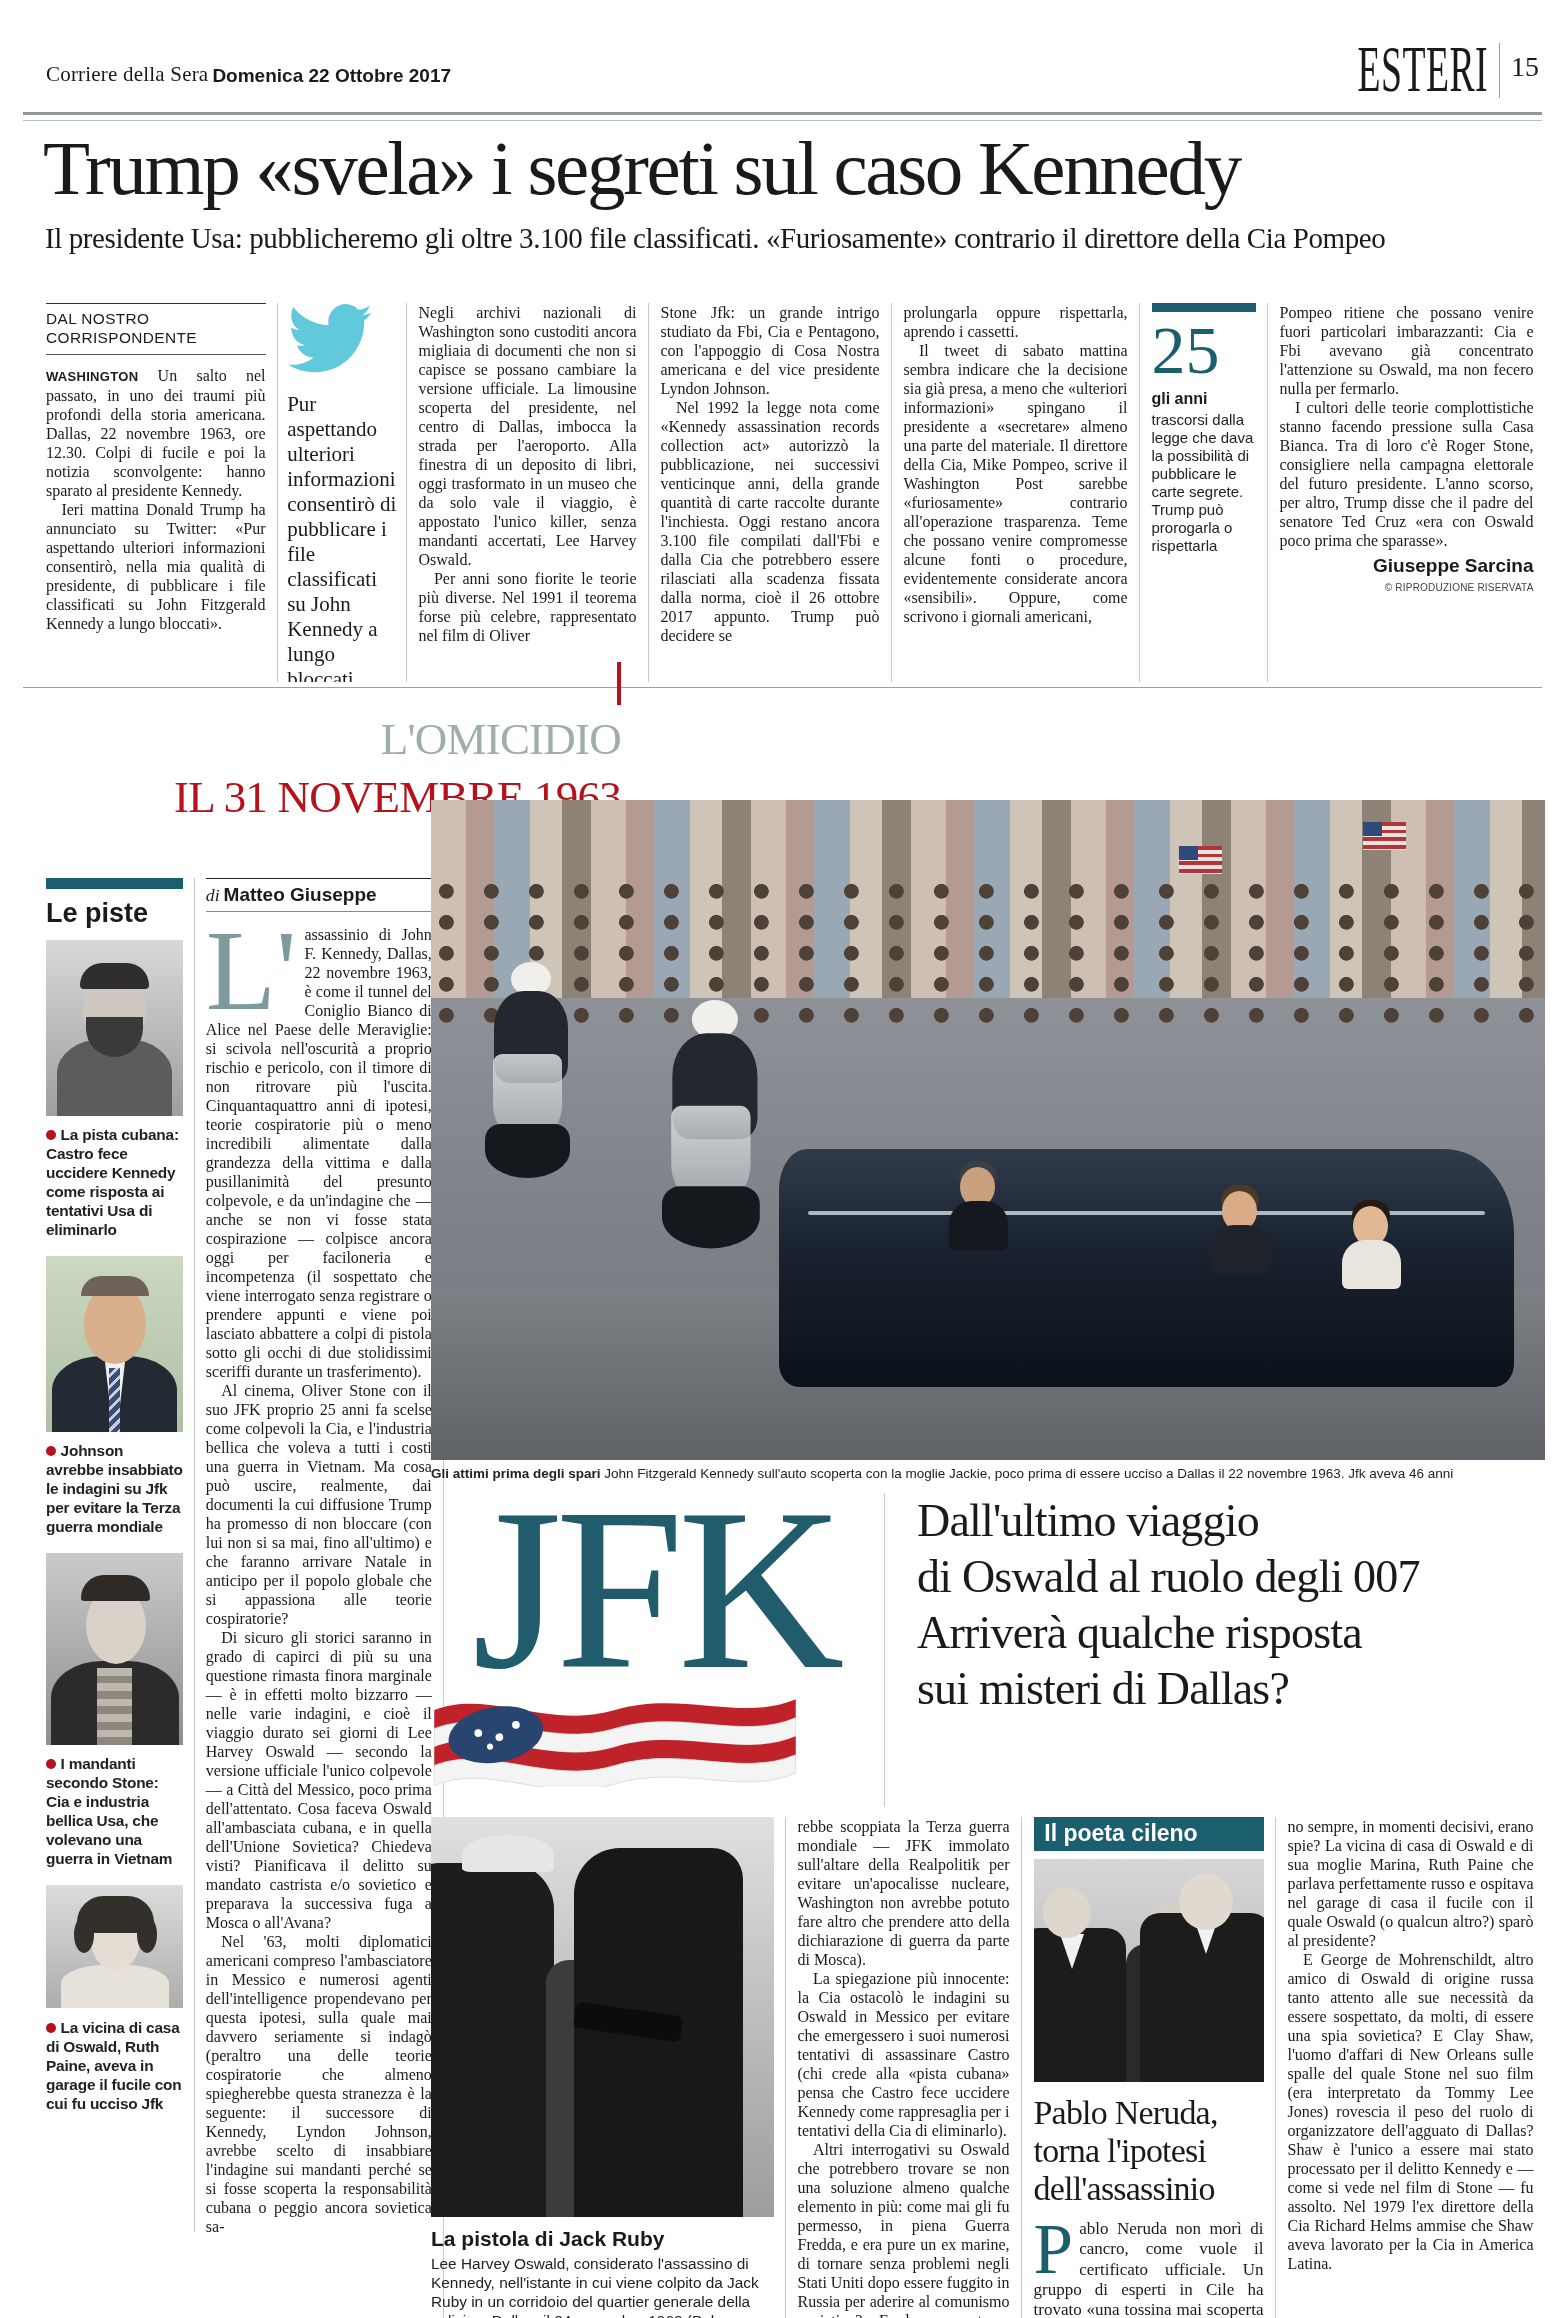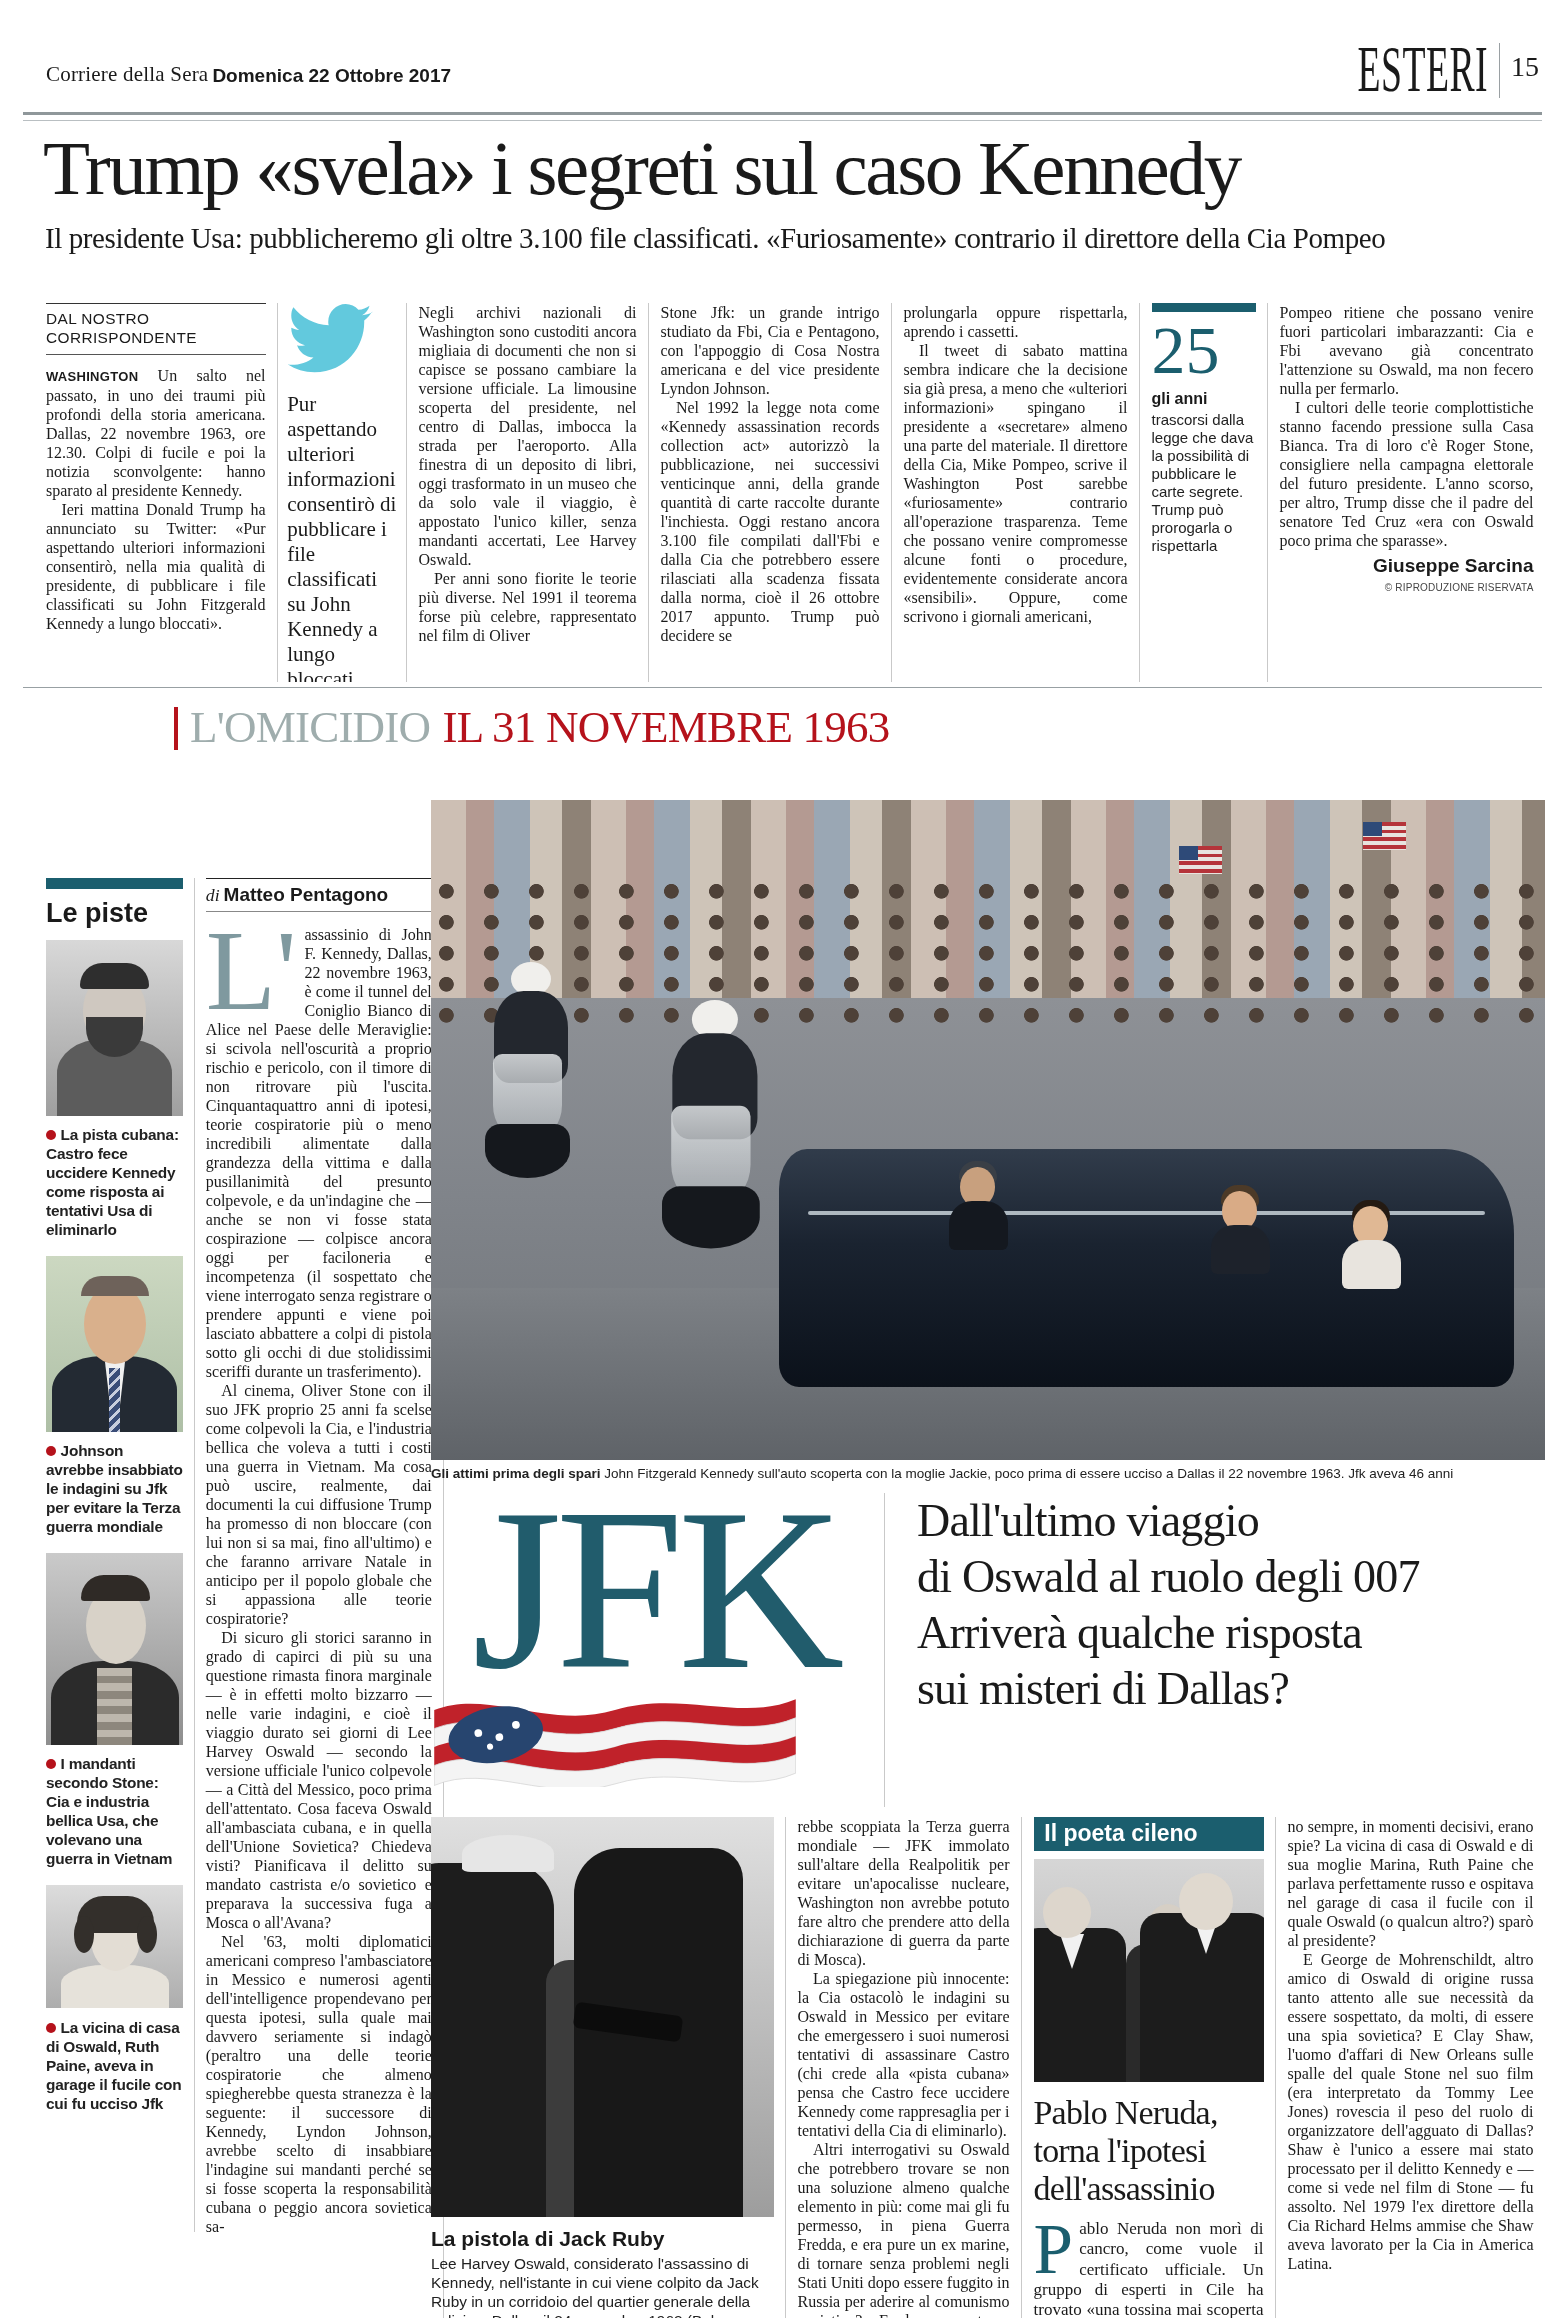--- a/index.html
+++ b/index.html
@@ -32,21 +32,21 @@
   .tweetcol{padding:0 9.2px;}
   .tweet-quote{font-size:21px;line-height:25px;text-align:left;margin-top:10.8px;}
   .statbar{height:9.2px;background:#1b5e6e;margin-bottom:6.2px;}
   .statnum{font-size:68px;line-height:.95;color:#1b5e6e;}
   .statlabel{font-family:"Liberation Sans",sans-serif;font-weight:700;font-size:16px;margin-top:6.2px;text-align:left;}
   .stattext{font-family:"Liberation Sans",sans-serif;font-size:15px;line-height:18px;margin-top:3.1px;text-align:left;color:#222;}
   .byline{font-family:"Liberation Sans",sans-serif;font-weight:700;font-size:19px;text-align:right;margin-top:6.2px;}
   .copyright{font-family:"Liberation Sans",sans-serif;font-size:10px;letter-spacing:0.2px;color:#444;text-align:right;margin-top:3.1px;}
   .toprule{position:absolute;left:23px;right:23px;top:687px;border-top:1.5px solid #98a0a3;}
   
-  .sectionhead{position:absolute;left:174px;top:705px;display:flex;align-items:flex-end;gap:12.3px;}
+  .sectionhead{position:absolute;left:174px;top:662px;display:flex;align-items:flex-end;gap:12.3px;flex-direction:column;}
   .sec-bar{width:3.8px;height:43px;background:#b5121b;}
   .sec-gray{font-size:45px;line-height:1;color:#9fadad;letter-spacing:-0.8px;}
   .sec-red{font-size:45px;line-height:1;color:#b5121b;letter-spacing:-0.8px;}
   
   .sidebar{position:absolute;left:46px;top:878px;width:137px;height:1354px;padding-right:10.8px;
            border-right:0.8px solid #c9c9c9;overflow:hidden;}
   .sb-bar{height:10.8px;background:#1b5e6e;}
   .sb-title{font-family:"Liberation Sans",sans-serif;font-weight:700;font-size:27px;margin:9.2px 0 10.8px;}
   .sb-photo{width:100%;height:176px;position:relative;overflow:hidden;margin-bottom:9.2px;}
   .sb-caption{font-family:"Liberation Sans",sans-serif;font-weight:700;font-size:15.4px;line-height:19px;
@@ -217,21 +217,21 @@
       <div style="position:absolute;left:31px;top:10.8px;width:77px;height:37px;background:#332f2b;border-radius:38px 38px 15.4px 15.4px;"></div>
       <div style="position:absolute;left:28px;top:31px;width:20px;height:37px;background:#332f2b;border-radius:50%;"></div>
       <div style="position:absolute;left:91px;top:31px;width:20px;height:37px;background:#332f2b;border-radius:50%;"></div>
     </div>
     <p class="sb-caption"><span class="bullet"></span><span>La vicina di casa di Oswald, Ruth Paine, aveva in garage il fucile con cui fu ucciso Jfk</span></p>
   </div>
 
   <div class="pcol">
     <div class="p-byline">
       <span class="p-by-prefix">di</span>
-      <span class="p-by-name">Matteo Pentagono</span>
+      <span class="p-by-name">Matteo Giuseppe</span>
     </div>
     <p><span class="dropcapL">L'</span><span>assassinio di John F. Kennedy, Dallas, 22 novembre 1963, è come il tunnel del Coniglio Bianco di Alice nel Paese delle Meraviglie: si scivola nell'oscurità a proprio rischio e pericolo, con il timore di non ritrovare più l'uscita. Cinquantaquattro anni di ipotesi, teorie cospiratorie più o meno incredibili alimentate dalla grandezza della vittima e dalla pusillanimità del presunto colpevole, e da un'indagine che — anche se non vi fosse stata cospirazione — colpisce ancora oggi per faciloneria e incompetenza (il sospettato che viene interrogato senza registrare o prendere appunti e viene poi lasciato abbattere a colpi di pistola sotto gli occhi di due stolidissimi sceriffi durante un trasferimento).</span></p>
     <p class="ind">Al cinema, Oliver Stone con il suo JFK proprio 25 anni fa scelse come colpevoli la Cia, e l'industria bellica che voleva a tutti i costi una guerra in Vietnam. Ma cosa può uscire, realmente, dai documenti la cui diffusione Trump ha promesso di non bloccare (con lui non si sa mai, fino all'ultimo) e che faranno arrivare Natale in anticipo per il popolo globale che si appassiona alle teorie cospiratorie?</p>
     <p class="ind">Di sicuro gli storici saranno in grado di capirci di più su una questione rimasta finora marginale — è in effetti molto bizzarro — nelle varie indagini, e cioè il viaggio durato sei giorni di Lee Harvey Oswald — secondo la versione ufficiale l'unico colpevole — a Città del Messico, poco prima dell'attentato. Cosa faceva Oswald all'ambasciata cubana, e in quella dell'Unione Sovietica? Chiedeva visti? Pianificava il delitto su mandato castrista e/o sovietico e preparava la successiva fuga a Mosca o all'Avana?</p>
     <p class="ind">Nel '63, molti diplomatici americani compreso l'ambasciatore in Messico e numerosi agenti dell'intelligence propendevano per questa ipotesi, sulla quale mai davvero seriamente si indagò (peraltro una delle teorie cospiratorie che almeno spiegherebbe questa stranezza è la seguente: il successore di Kennedy, Lyndon Johnson, avrebbe scelto di insabbiare l'indagine sui mandanti perché se si fosse scoperta la responsabilità cubana o peggio ancora sovietica sa-</p>
   </div>
 
   <div class="mainarea">
 
     <div class="hero">

